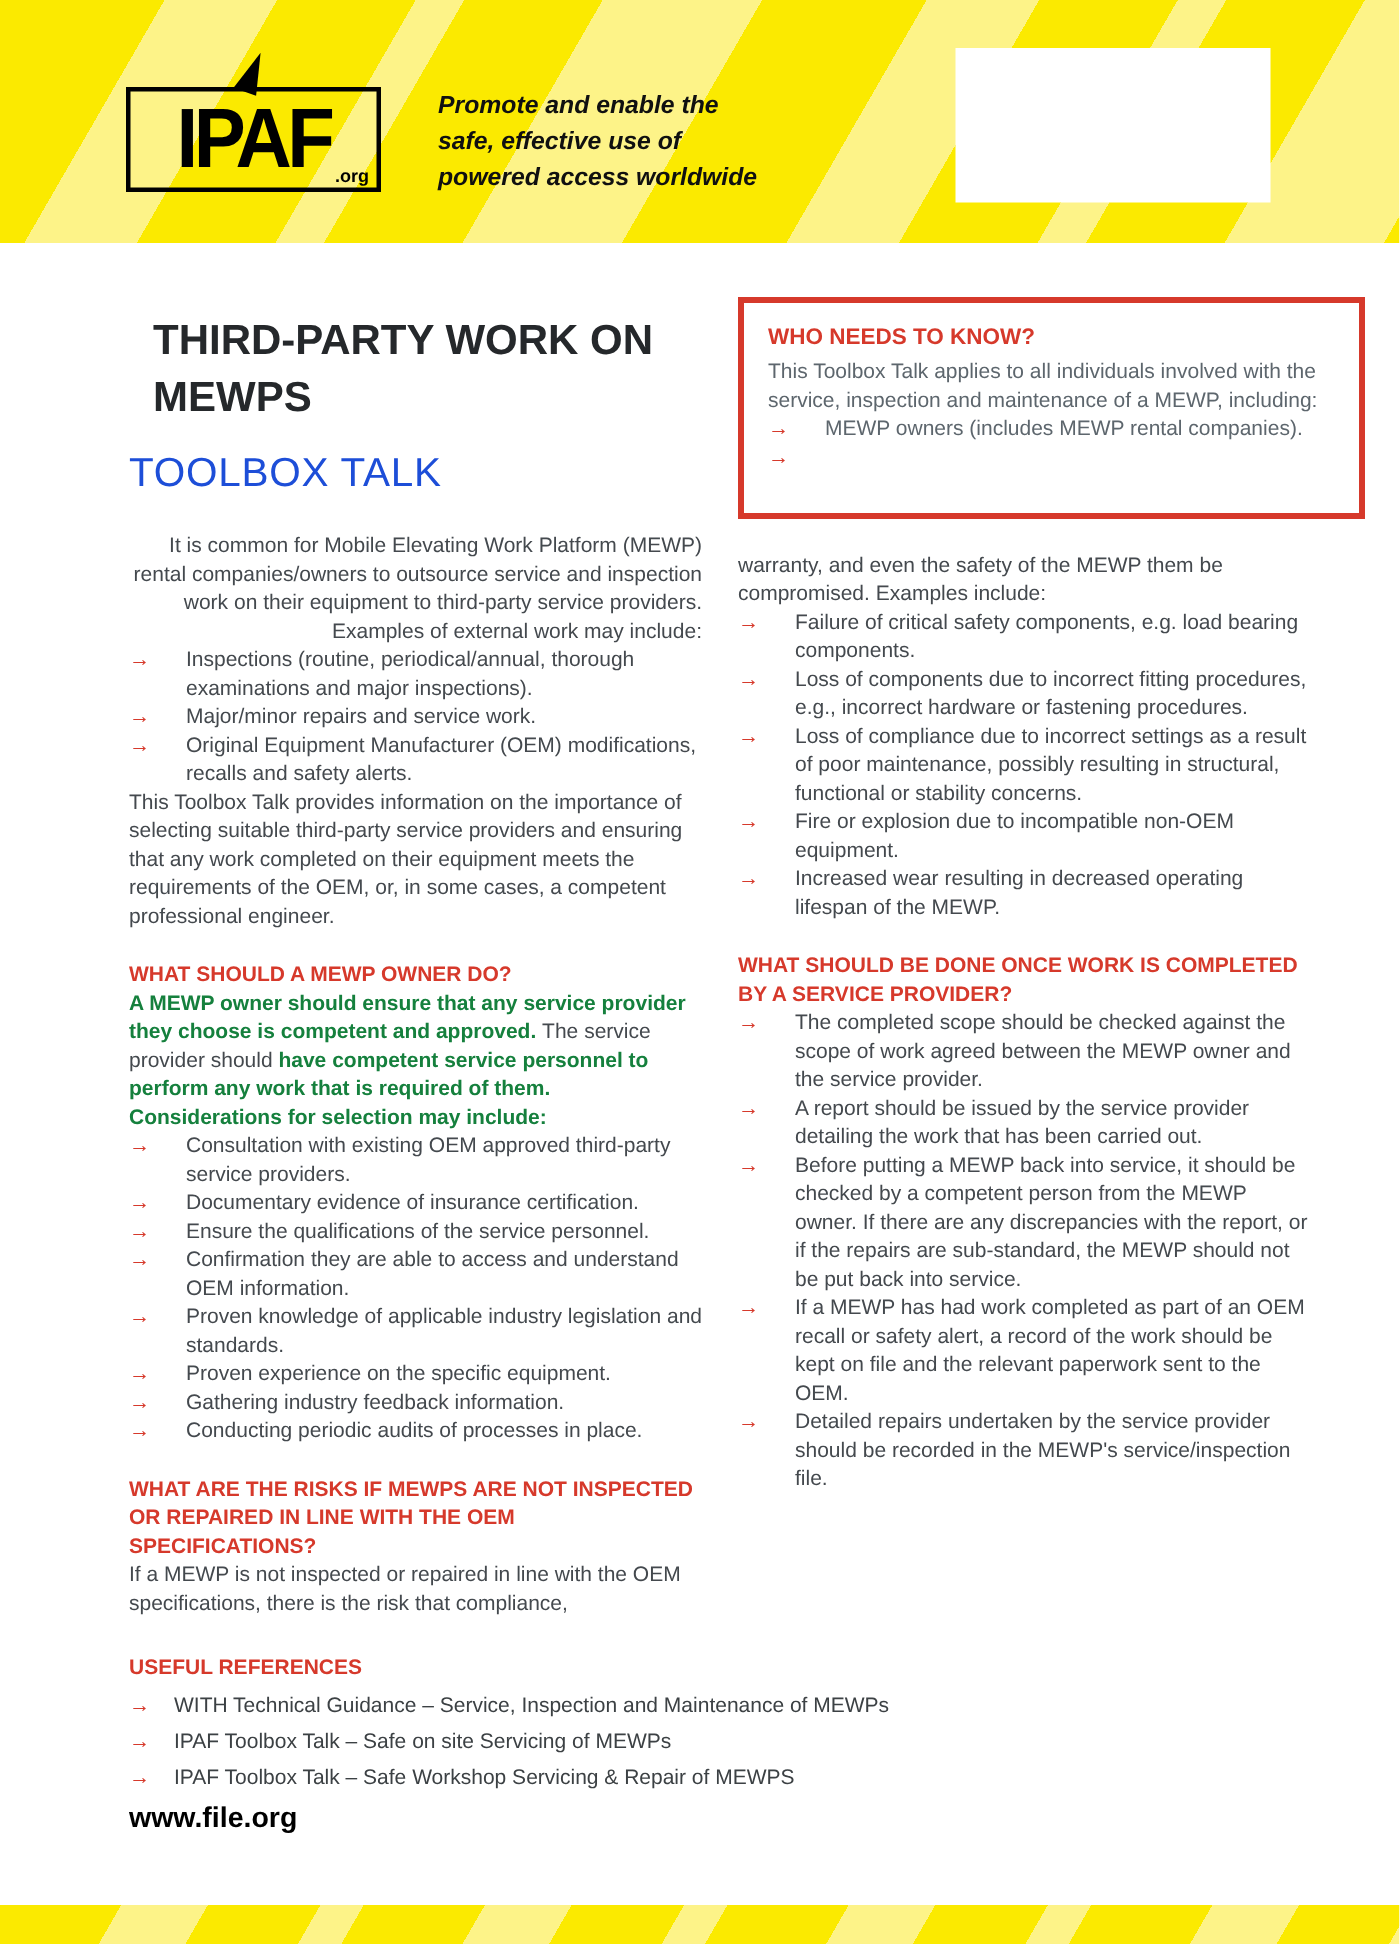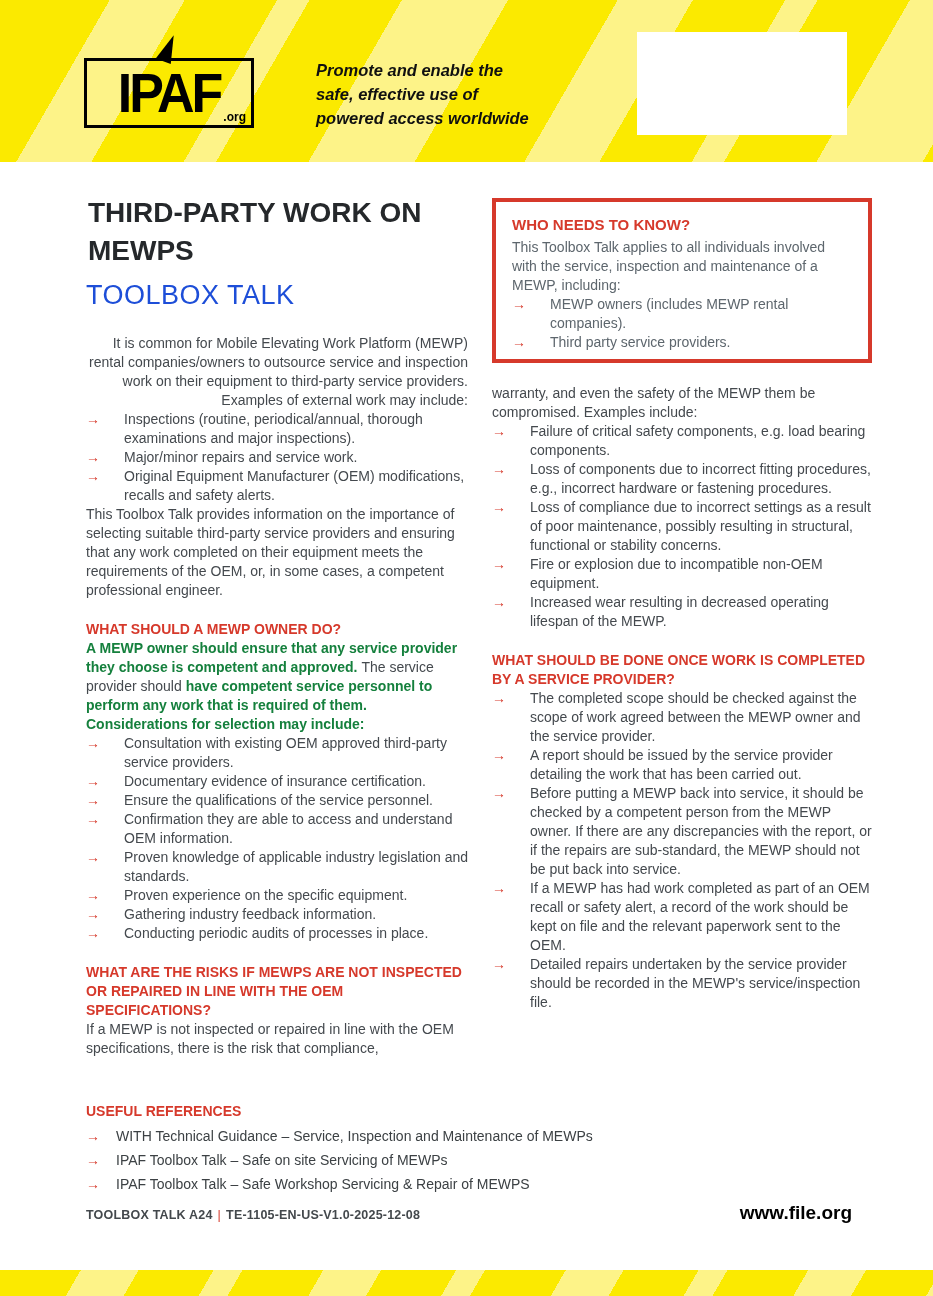--- a/index.html
+++ b/index.html
@@ -25,41 +25,41 @@
       var(--yellow-pale) 348px 440px);}
   .logo-box{position:absolute;left:84px;top:58px;width:170px;height:70px;
     border:3px solid #000;display:flex;align-items:center;justify-content:center;}
   .logo-letters{font-weight:900;font-size:52px;line-height:1;letter-spacing:-3px;
     color:#000;transform:scaleY(1.08);}
   .logo-org{position:absolute;right:5px;bottom:1px;font-size:12px;font-weight:700;color:#000;}
   .logo-apex{position:absolute;left:160px;top:34px;width:0;height:0;
     border-left:9px solid transparent;border-right:7px solid transparent;
     border-bottom:28px solid #000;transform:rotate(20deg);}
   .tagline{position:absolute;left:292px;top:58px;font-size:16.5px;font-weight:700;
-    font-style:italic;line-height:24px;color:#101010;white-space:pre-line;margin-left:24px;}
+    font-style:italic;line-height:24px;color:#101010;white-space:pre-line;}
   .qr-placeholder{position:absolute;left:637px;top:32px;width:210px;height:103px;background:#fff;}
 
   
   p{margin:0;}
   .col{font-size:14px;line-height:19px;}
   .bullet{display:flex;align-items:flex-start;}
   .arrow{flex:0 0 38px;color:var(--red);font-weight:700;}
   .btext{flex:1;}
   strong{color:#15803d;}
   .red-heading{color:var(--red);font-weight:700;margin-top:20px;line-height:19px;}
 
   
   .col-left{position:absolute;left:86px;top:192px;width:382px;}
-  .title{font-size:28px;line-height:38px;font-weight:700;color:#25282b;margin:2px;}
+  .title{font-size:28px;line-height:38px;font-weight:700;color:#25282b;margin:16px;}
   .subtitle{font-size:27px;line-height:30px;font-weight:400;color:#1d4ed8;margin:10px 0 0 0;letter-spacing:.5px;}
   .intro{margin-top:24px;text-align:right;}
 
   
   .col-right{position:absolute;left:492px;top:198px;width:380px;}
-  .who-box{width:380px;border:4px solid var(--red);padding:13px 16px 7px 16px;color:#5d666d;}
+  .who-box{width:418px;border:4px solid var(--red);padding:13px 16px 28px 16px;color:#5d666d;}
   .who-heading{color:var(--red);font-weight:700;font-size:15px;margin-bottom:4px;}
   .warranty-para{margin-top:21px;}
 
   
   .bottom{position:absolute;left:86px;top:1102px;width:766px;font-size:14px;line-height:18px;color:#3c4144;}
   .ref-item{display:flex;margin-top:6px;}
   .ref-item .arrow{flex:0 0 30px;}
   .footer-row{display:flex;justify-content:space-between;align-items:baseline;margin-top:11px;}
   .doc-line{font-size:12.5px;font-weight:700;color:#43484c;letter-spacing:.2px;}
   .pipe{color:var(--red);padding:0 5px;font-weight:400;}
@@ -161,21 +161,20 @@
       <div class="who-heading">WHO NEEDS TO KNOW?</div>
       <p>This Toolbox Talk applies to all individuals involved with the service, inspection and maintenance of a MEWP, including:</p>
       <div class="bullets">
 
       <div class="bullet">
           <span class="arrow">→</span>
           <span class="btext">MEWP owners (includes MEWP rental companies).</span>
         </div>
           <div class="bullet">
           <span class="arrow">→</span>
-          <span class="btext">Third party service providers.</span>
         </div>
         </div>
     </div>
 
     <p class="warranty-para">warranty, and even the safety of the MEWP them be compromised. Examples include:</p>
 
     <div class="bullets">
 
     <div class="bullet">
         <span class="arrow">→</span>
@@ -236,22 +235,19 @@
         <div class="ref-item">
         <span class="arrow">→</span>
         <span class="btext">IPAF Toolbox Talk – Safe on site Servicing of MEWPs</span>
       </div>
         <div class="ref-item">
         <span class="arrow">→</span>
         <span class="btext">IPAF Toolbox Talk – Safe Workshop Servicing &amp; Repair of MEWPS</span>
       </div>
       </div>
     <div class="footer-row">
-      <div class="doc-line">
-        <span>TOOLBOX TALK A24</span><span class="pipe">|</span><span>TE-1105-EN-US-V1.0-2025-12-08</span>
-      </div>
       <a class="website" href="#">www.file.org</a>
     </div>
   </div>
 
   <div class="bottom-band"></div>
 
 </div>
 
 </body></html>

